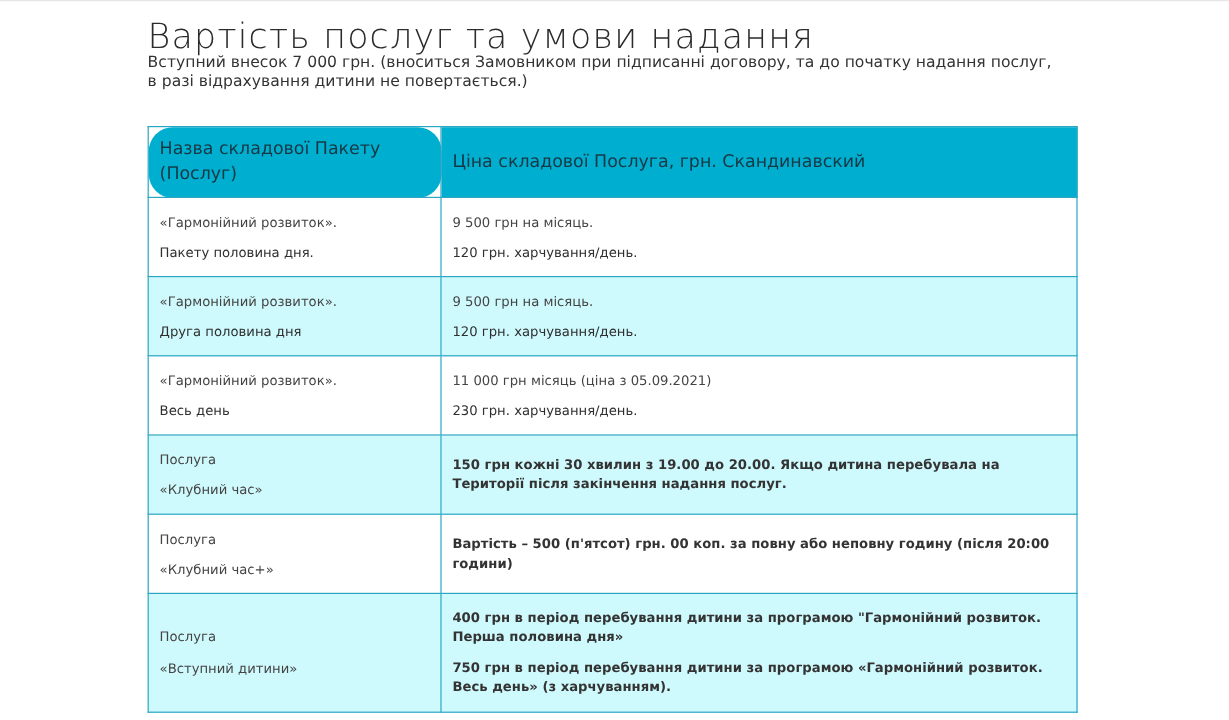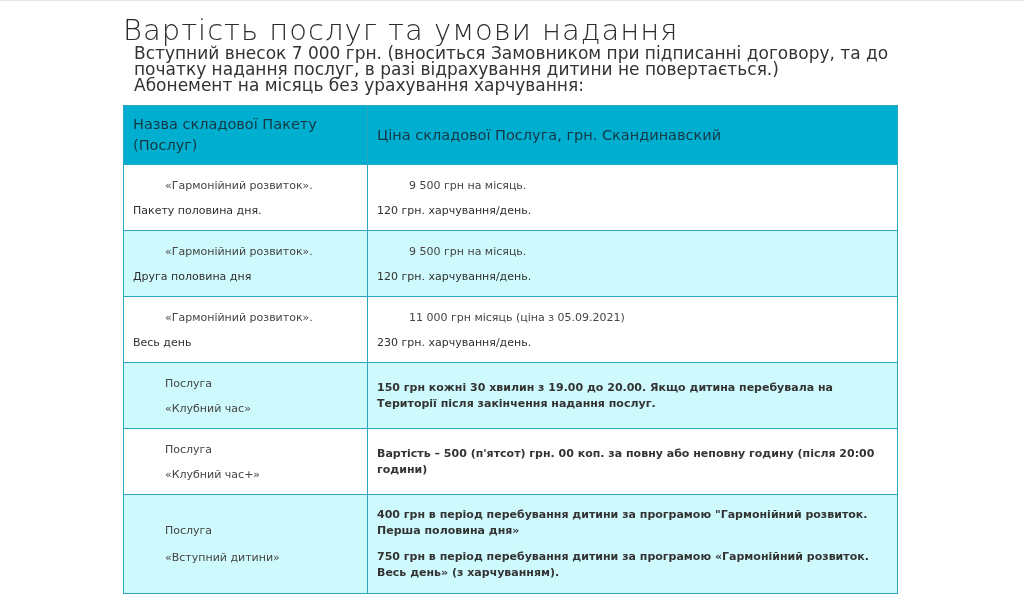--- a/index.html
+++ b/index.html
@@ -14,59 +14,58 @@
   .page-title {
     position: absolute; left: 123px; top: -6px;
     font-family: "DejaVu Sans", sans-serif;
     font-weight: 200;
     font-size: 29px; letter-spacing: 1px;
     color: #2b2b2b; white-space: nowrap;
     transform: scaleX(1.0);
   }
   .intro {
     position: absolute; left: 123px; top: 45px; width: 760px;
-    font-size: 17px; line-height: 16px; color: #333; margin-left: 11px;
+    font-size: 13px; line-height: 16px; color: #333;
   }
   .intro p { margin: 0; }
   table.prices {
     position: absolute; left: 123px; top: 105px;
     width: 775px; border-collapse: collapse;
     font-size: 11px; color: #333;
   }
   table.prices th, table.prices td {
     border: 1.5px solid #2aa6c2;
     vertical-align: middle;
     text-align: left;
     padding: 0 9px;
   }
   table.prices th {
     background: #00aecf; color: #163845;
     font-weight: normal; font-size: 14.5px; line-height: 21px;
     height: 58px; padding-top: 0; vertical-align: middle;
   }
-  .col1 { width: 225px; }
+  .col1 { width: 225px; border-radius: 20px; }
   tr.row td { height: 65px; }
   tr.row.alt td { background: #cffafd; }
   tr.row.white td { background: #ffffff; }
   tr.row.tall td { height: 98px; }
-  .l1 { display: block; margin-bottom: 12px; color: #444; margin-left: 32px; }
+  .l1 { display: block; margin-bottom: 12px; color: #444; }
   .l2 { display: block; color: #2f2f2f; font-weight: 500; }
   .blk { display: block; line-height: 16px; font-weight: bold; }
   .gap { display: block; height: 10px; }
 </style>
 </head>
 <body>
 
 <div class="top-rule"></div>
 
 <h1 class="page-title">Вартість послуг та умови надання</h1>
 
 <div class="intro">
   <p>Вступний внесок 7 000 грн. (вноситься Замовником при підписанні договору, та до початку надання послуг, в разі відрахування дитини не повертається.)</p>
-  <p>Абонемент на місяць без урахування харчування:</p>
 </div>
 
 <table class="prices">
   <thead>
     <tr>
       <th class="col1">Назва складової Пакету (Послуг)</th>
       <th>Ціна складової Послуга, грн. Скандинавский</th>
     </tr>
   </thead>
   <tbody>

